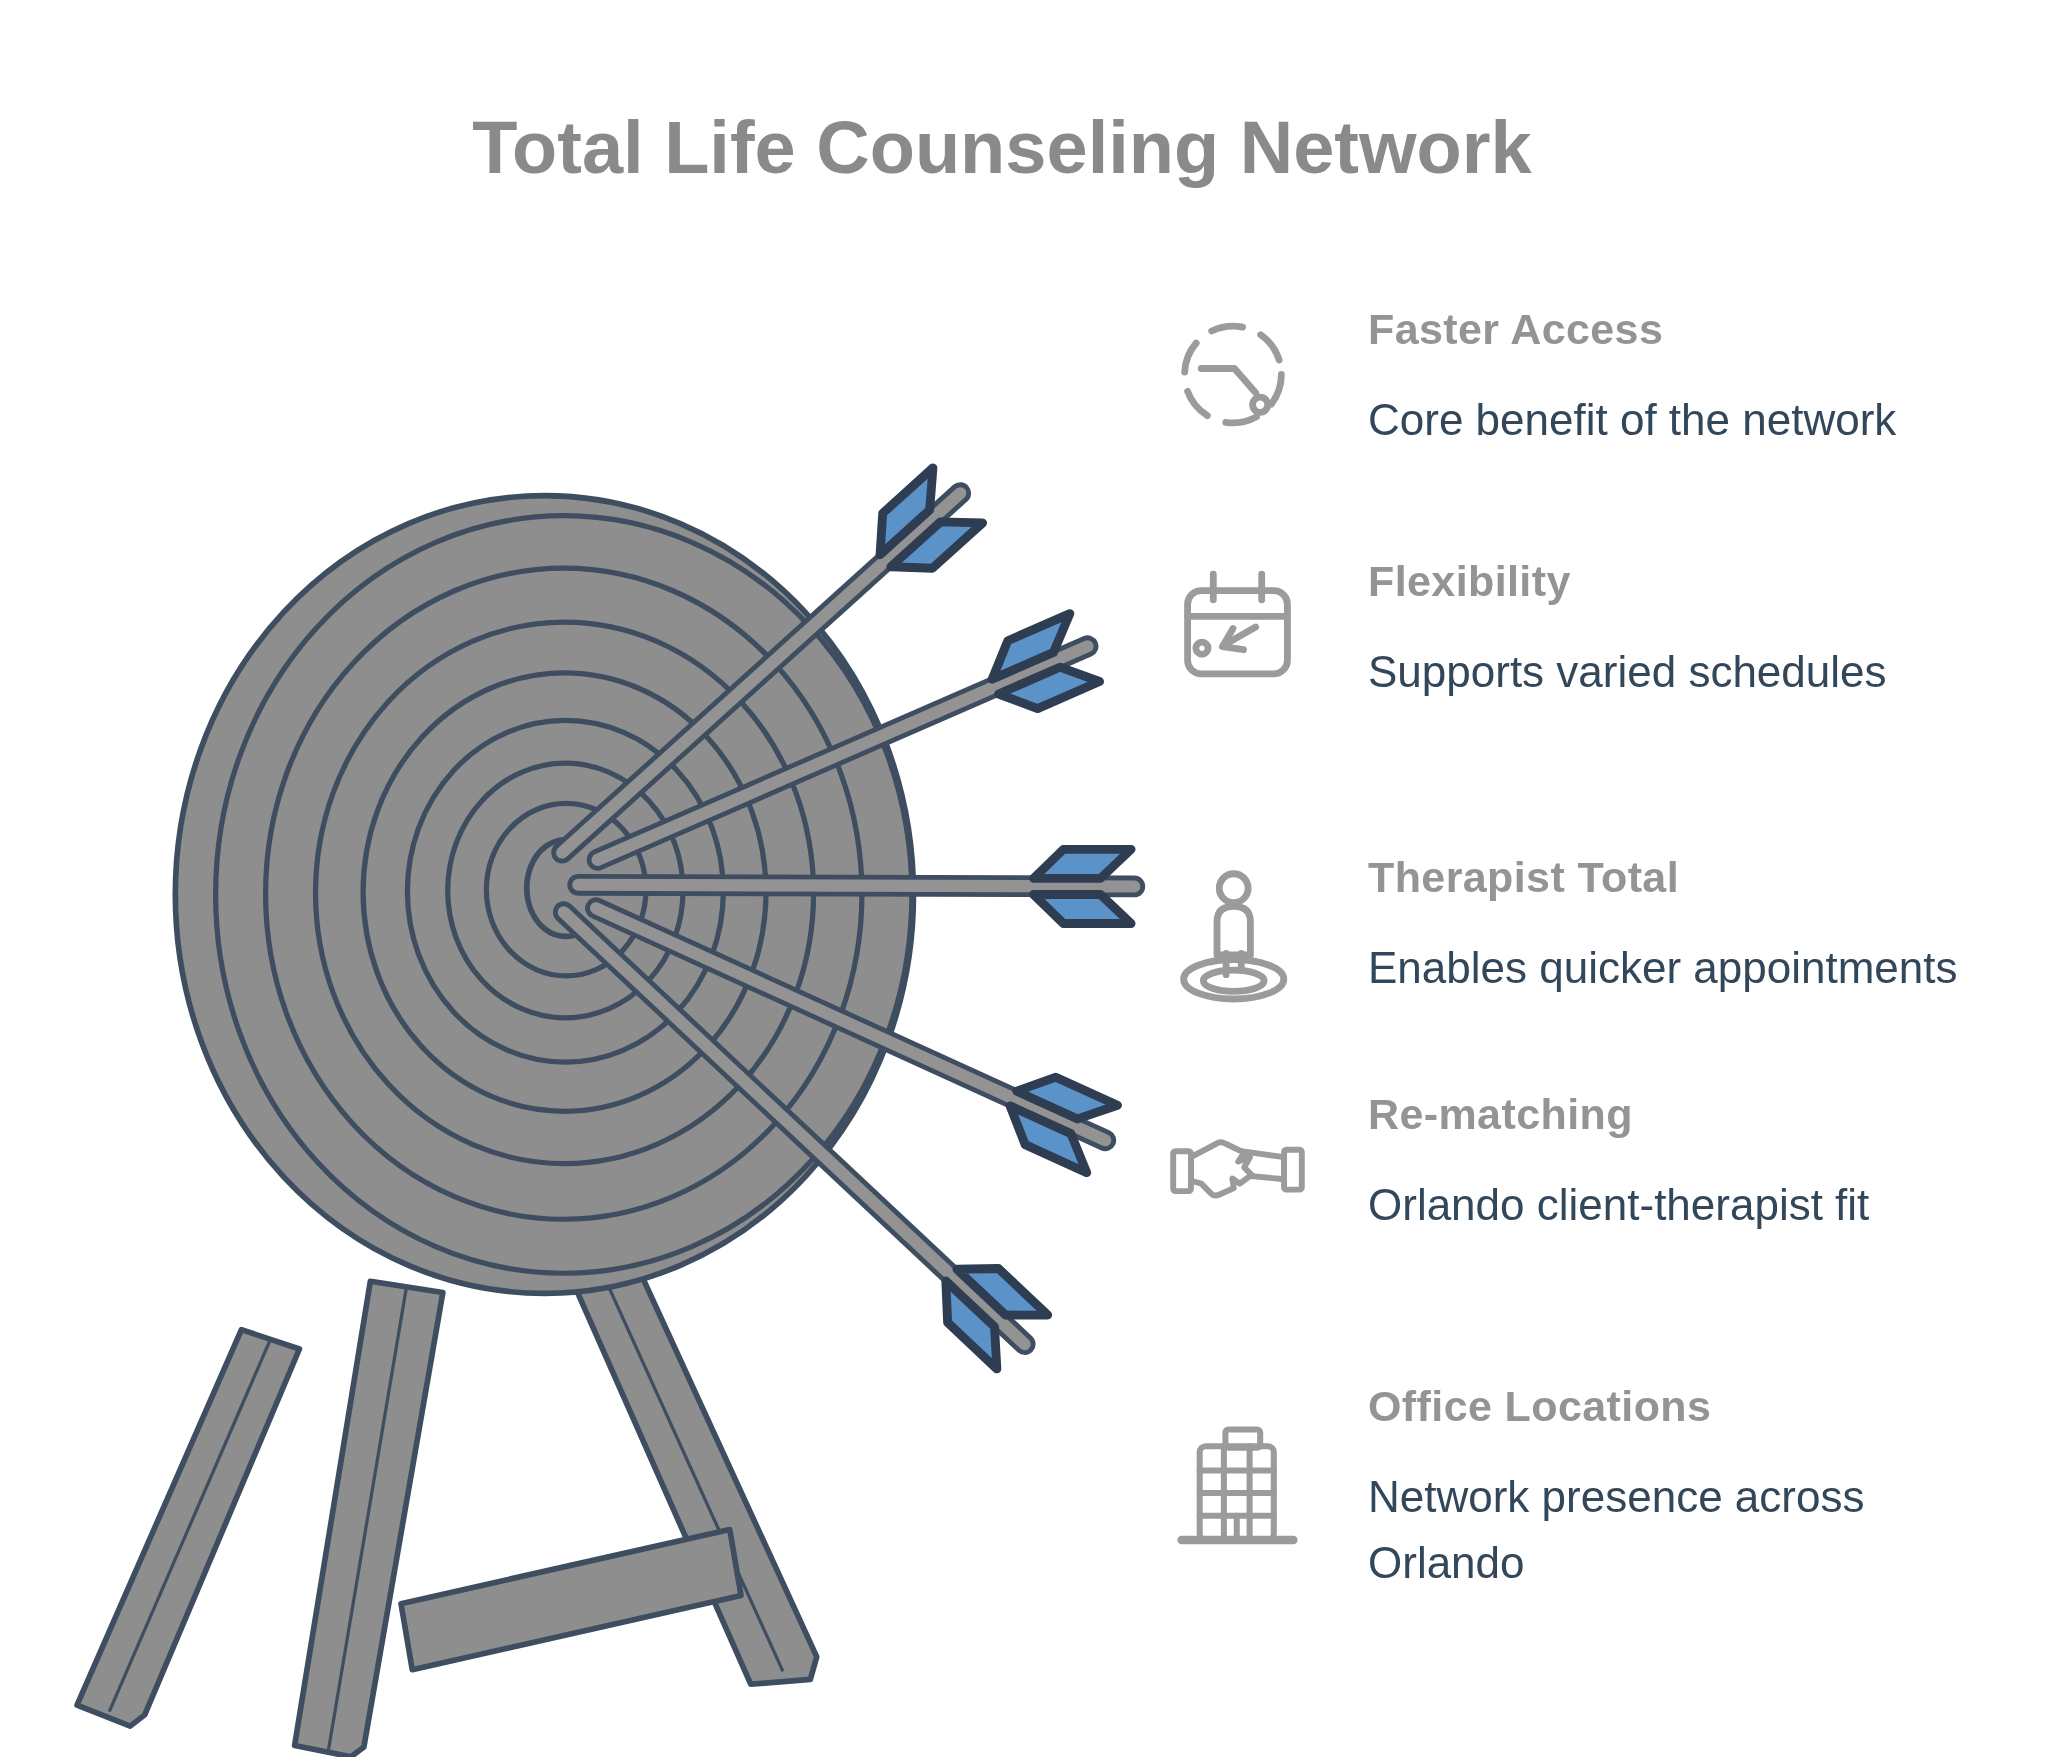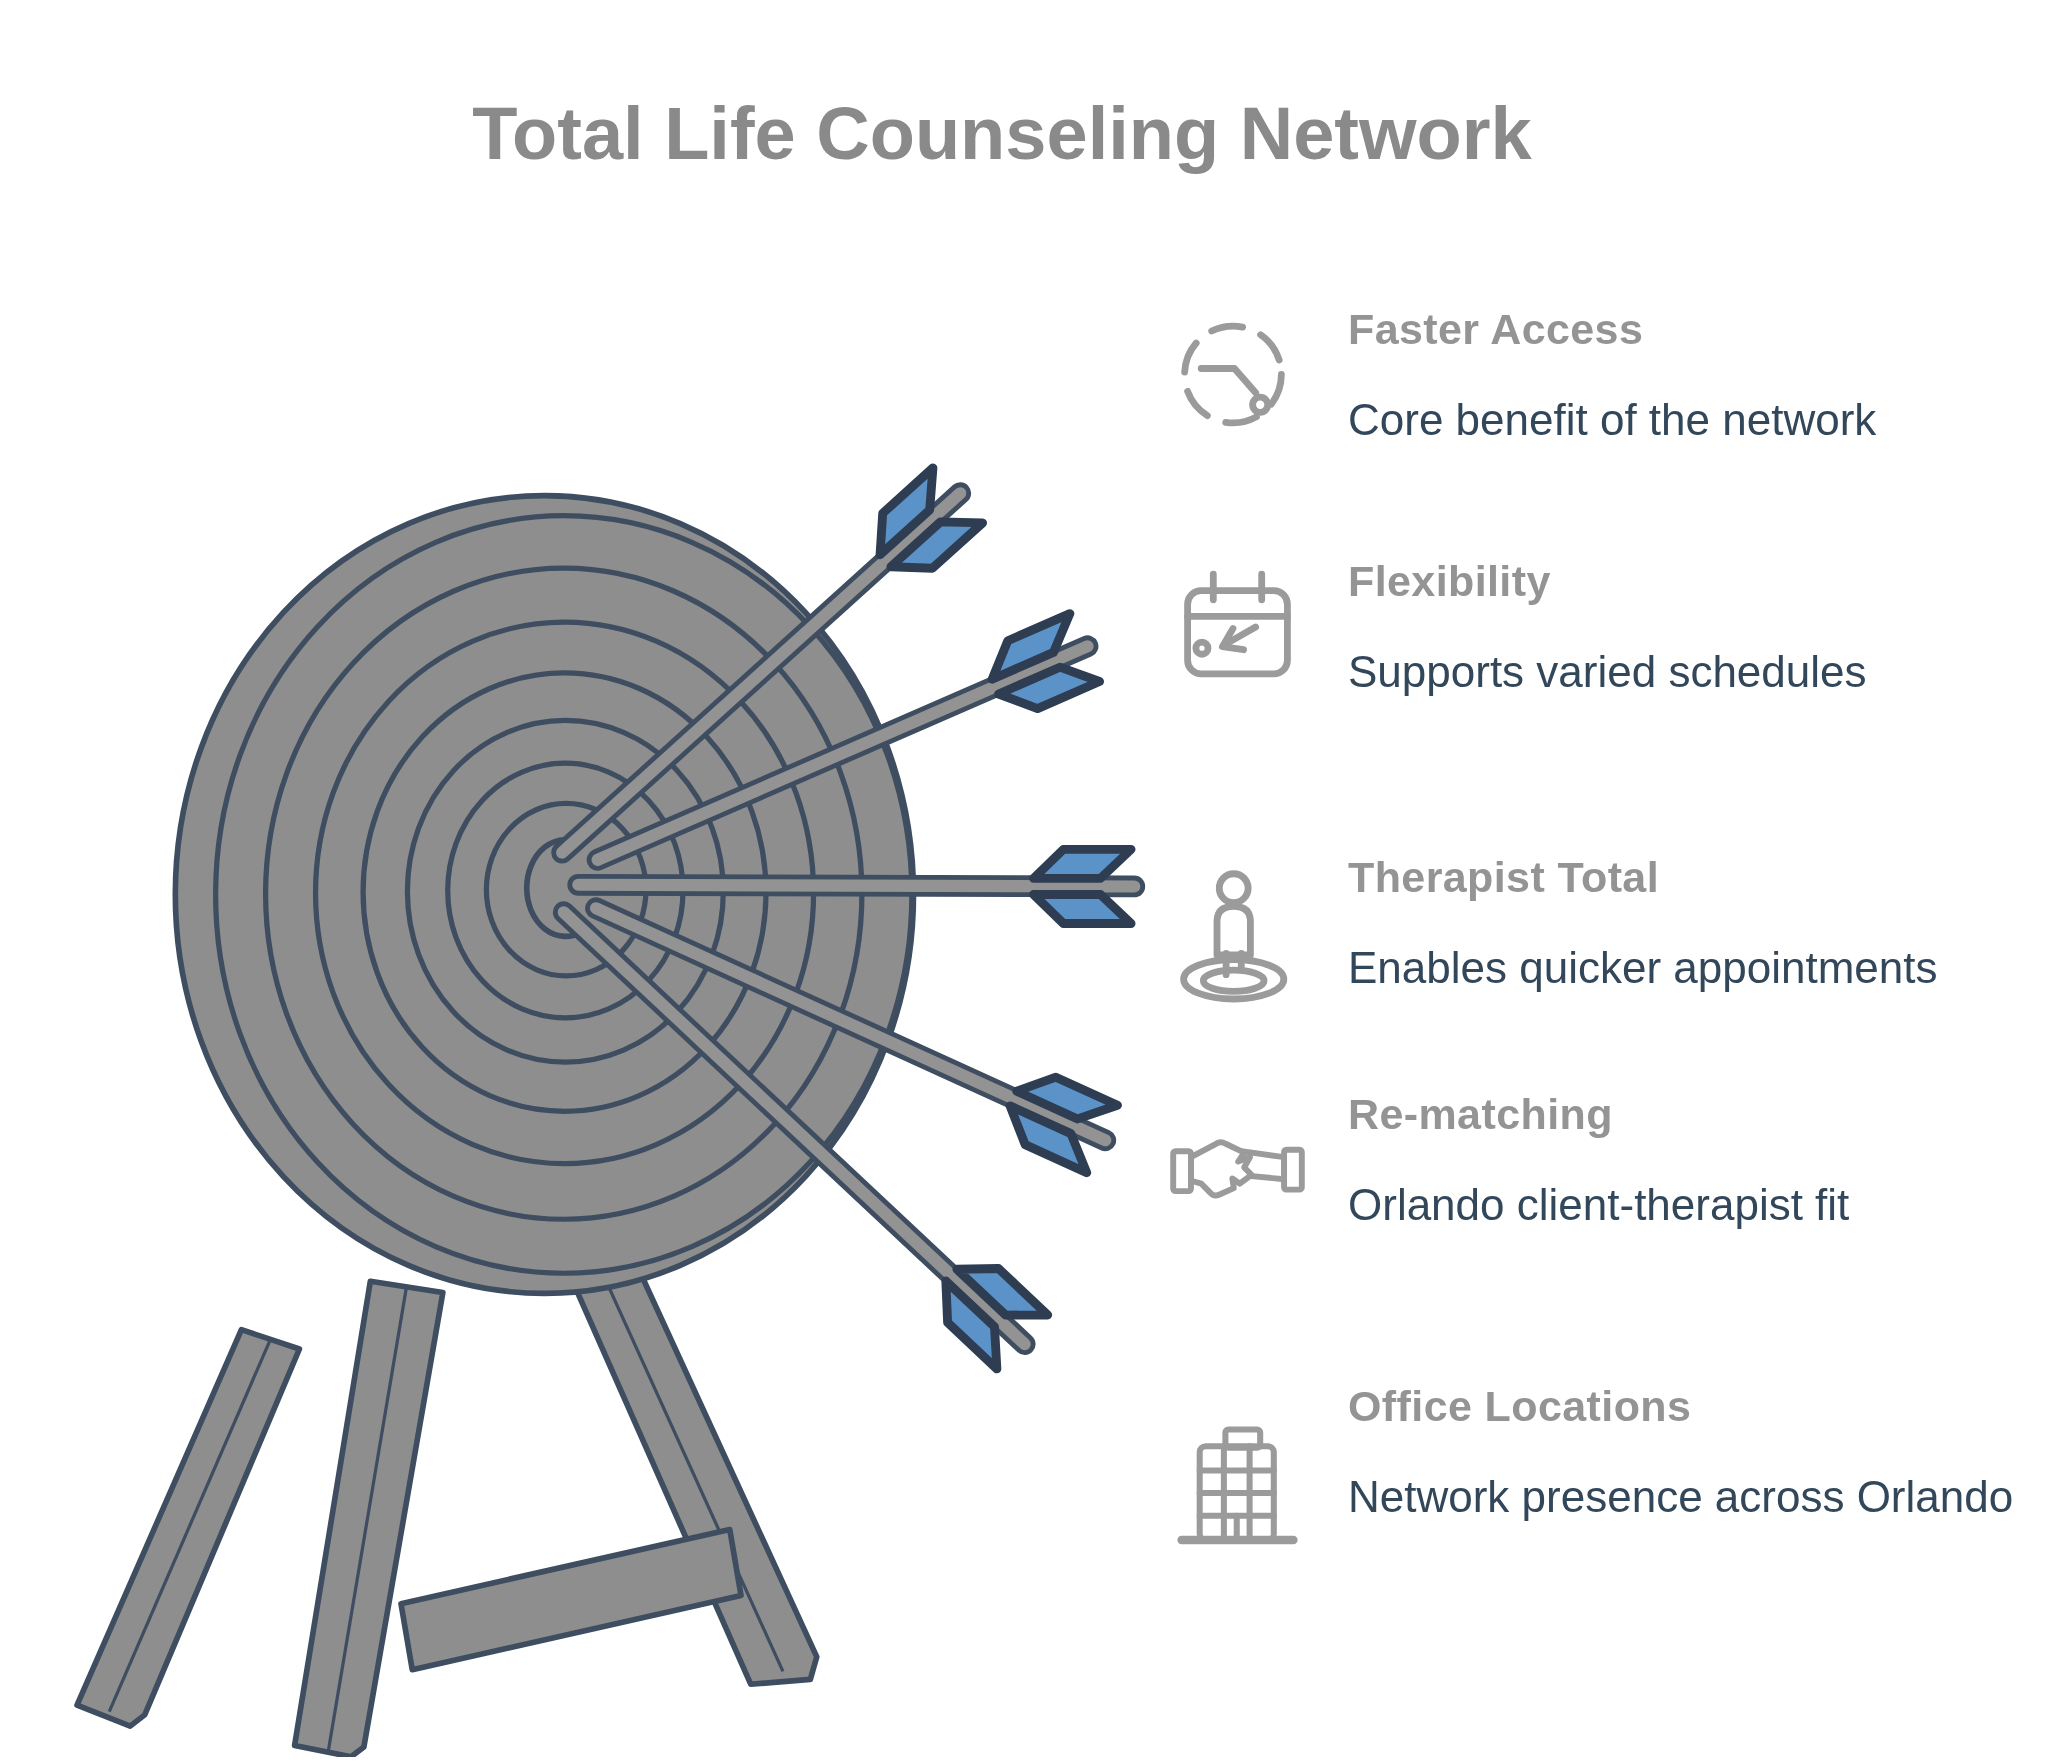--- a/index.html
+++ b/index.html
@@ -4,27 +4,27 @@
 <style>
   html,body{margin:0;padding:0;background:#fff;}
   .canvas{
     position:relative;
     width:2064px;height:1765px;
     background:var(--bg,#ffffff);
     font-family:"Liberation Sans", sans-serif;
     overflow:hidden;
   }
   .title{
-    position:absolute;top:97px;left:0;width:2004px;
+    position:absolute;top:111px;left:0;width:2004px;
     text-align:center;
     font-size:74px;font-weight:bold;line-height:1;
     color:var(--title-gray,#8a8a8a);
   }
   .illustration{position:absolute;left:48px;top:447px;width:1100px;height:1310px;}
-  .item{position:absolute;left:1163px;display:flex;gap:36px;width:854px;}
+  .item{position:absolute;left:1163px;display:flex;gap:56px;width:854px;}
   .icon-box{flex:0 0 149px;width:149px;display:flex;justify-content:center;align-items:flex-start;}
   .item-title{font-size:43px;font-weight:bold;letter-spacing:0.4px;line-height:1.15;color:var(--heading-gray,#949494);}
   .item-desc{font-size:44px;margin-top:33px;line-height:1.5;max-width:677px;color:var(--body-slate,#33475a);}
   
   .t-fill{fill:var(--target-gray,#8e8e8e);stroke:var(--outline-slate,#3e4d60);stroke-width:7;stroke-linejoin:round;}
   .ring{stroke:var(--outline-slate,#3e4d60);stroke-width:6.5;fill:none;}
   .seam{stroke:var(--outline-slate,#3e4d60);stroke-width:4;fill:none;}
   .shaft-o{stroke:var(--outline-slate,#334257);stroke-width:27;stroke-linecap:round;fill:none;}
   .shaft-i{stroke:var(--shaft-gray,#939393);stroke-width:15;stroke-linecap:round;fill:none;}
   .vane{fill:var(--arrow-blue,#5b93c9);stroke:var(--fletch-dark,#2e3d52);stroke-width:11;stroke-linejoin:round;}

